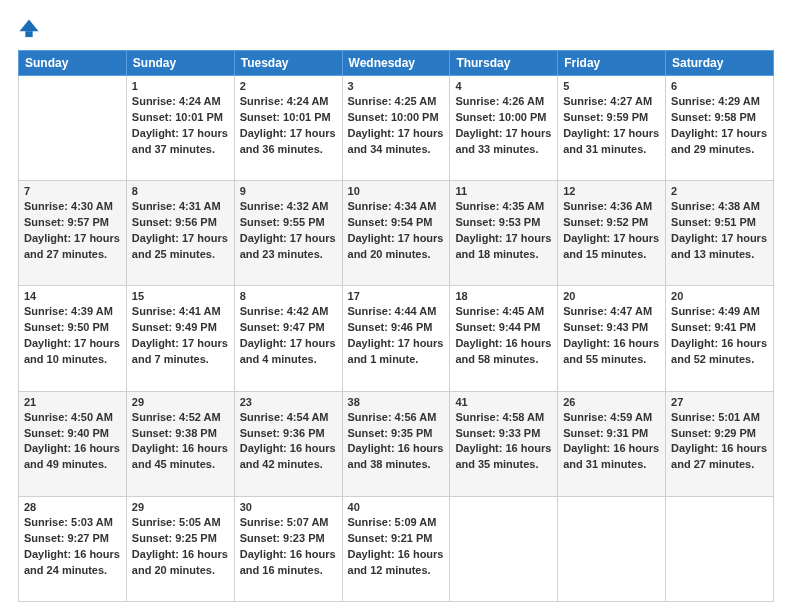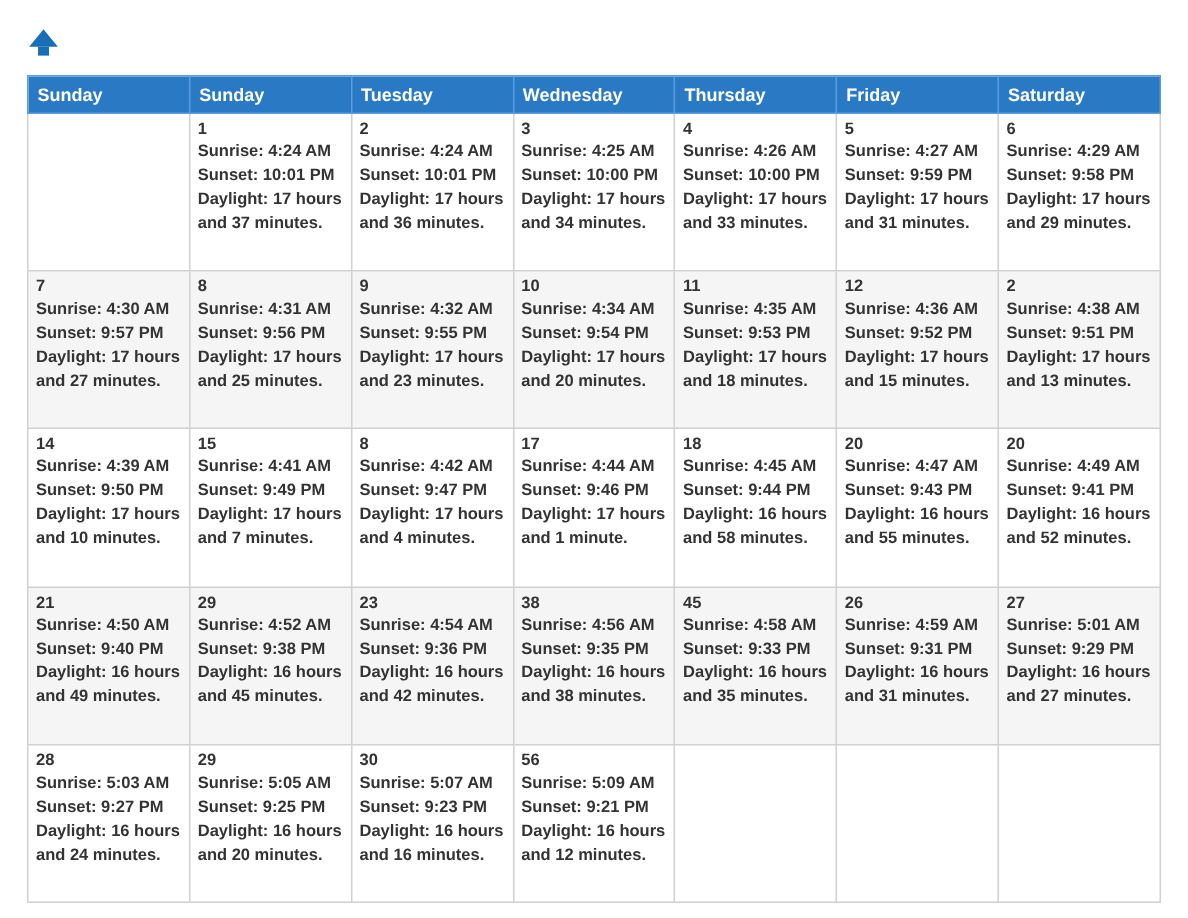--- a/index.html
+++ b/index.html
@@ -233,21 +233,21 @@
           </td>
           <td>
             <span class="day-number">23</span>
             <div class="day-info">Sunrise: 4:54 AM<br>Sunset: 9:36 PM<br>Daylight: 16 hours<br>and 42 minutes.</div>
           </td>
           <td>
             <span class="day-number">38</span>
             <div class="day-info">Sunrise: 4:56 AM<br>Sunset: 9:35 PM<br>Daylight: 16 hours<br>and 38 minutes.</div>
           </td>
           <td>
-            <span class="day-number">45</span>
+            <span class="day-number">41</span>
             <div class="day-info">Sunrise: 4:58 AM<br>Sunset: 9:33 PM<br>Daylight: 16 hours<br>and 35 minutes.</div>
           </td>
           <td>
             <span class="day-number">26</span>
             <div class="day-info">Sunrise: 4:59 AM<br>Sunset: 9:31 PM<br>Daylight: 16 hours<br>and 31 minutes.</div>
           </td>
           <td>
             <span class="day-number">27</span>
             <div class="day-info">Sunrise: 5:01 AM<br>Sunset: 9:29 PM<br>Daylight: 16 hours<br>and 27 minutes.</div>
           </td>
@@ -259,21 +259,21 @@
           </td>
           <td>
             <span class="day-number">29</span>
             <div class="day-info">Sunrise: 5:05 AM<br>Sunset: 9:25 PM<br>Daylight: 16 hours<br>and 20 minutes.</div>
           </td>
           <td>
             <span class="day-number">30</span>
             <div class="day-info">Sunrise: 5:07 AM<br>Sunset: 9:23 PM<br>Daylight: 16 hours<br>and 16 minutes.</div>
           </td>
           <td>
-            <span class="day-number">56</span>
+            <span class="day-number">40</span>
             <div class="day-info">Sunrise: 5:09 AM<br>Sunset: 9:21 PM<br>Daylight: 16 hours<br>and 12 minutes.</div>
           </td>
           <td></td>
           <td></td>
           <td></td>
         </tr>
       </tbody>
   </table>
 </div>
 

